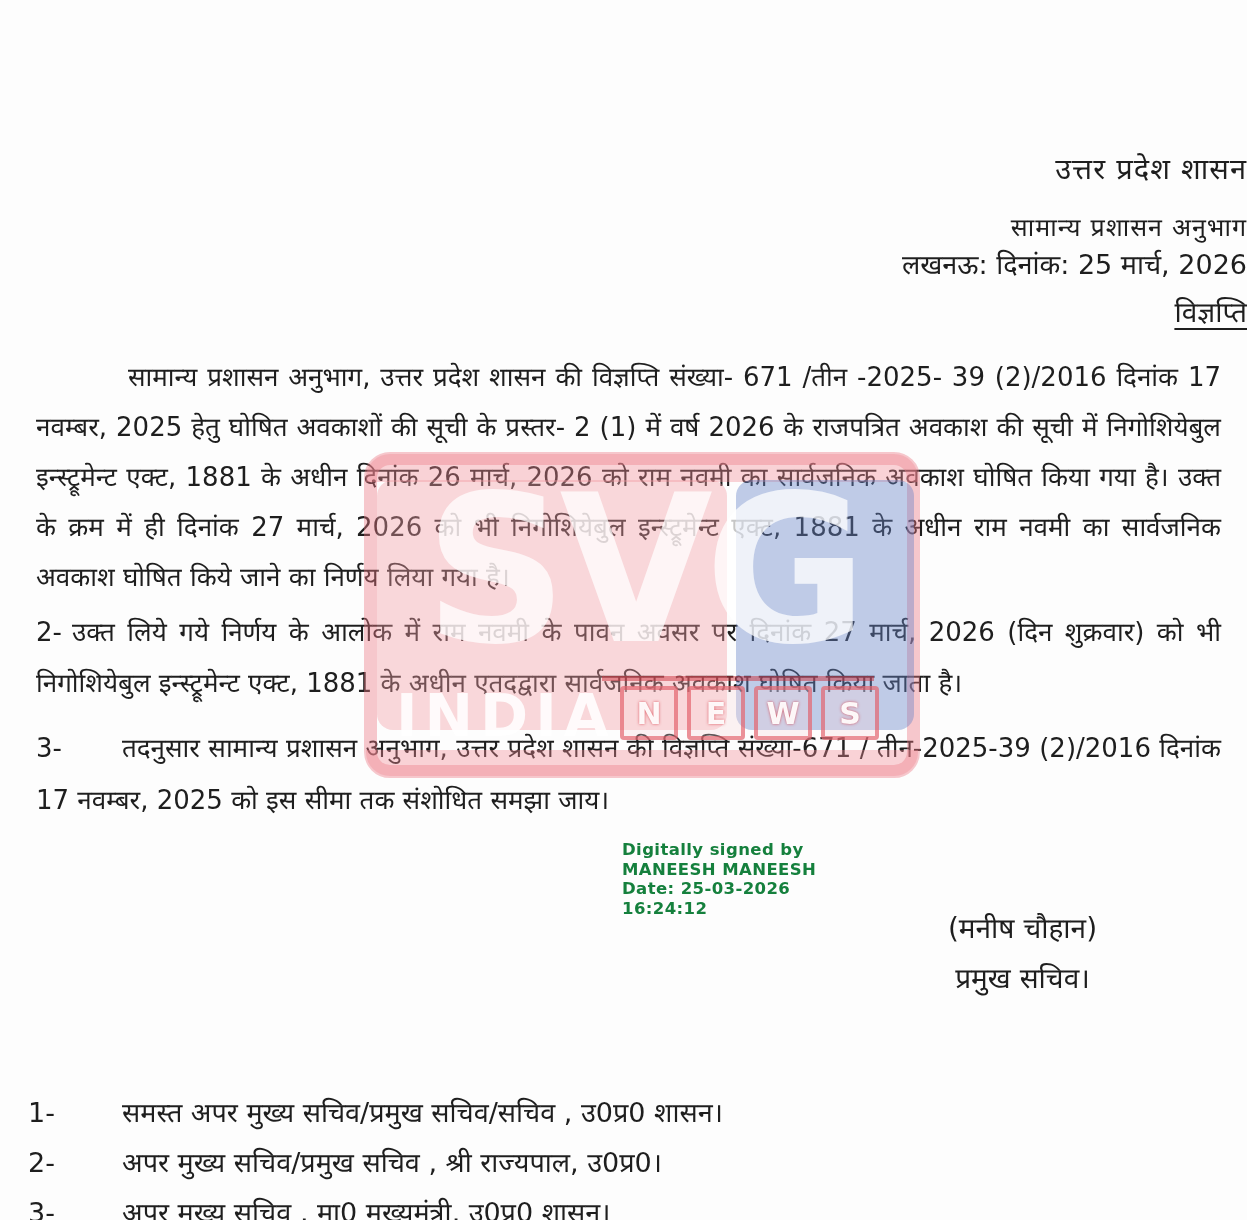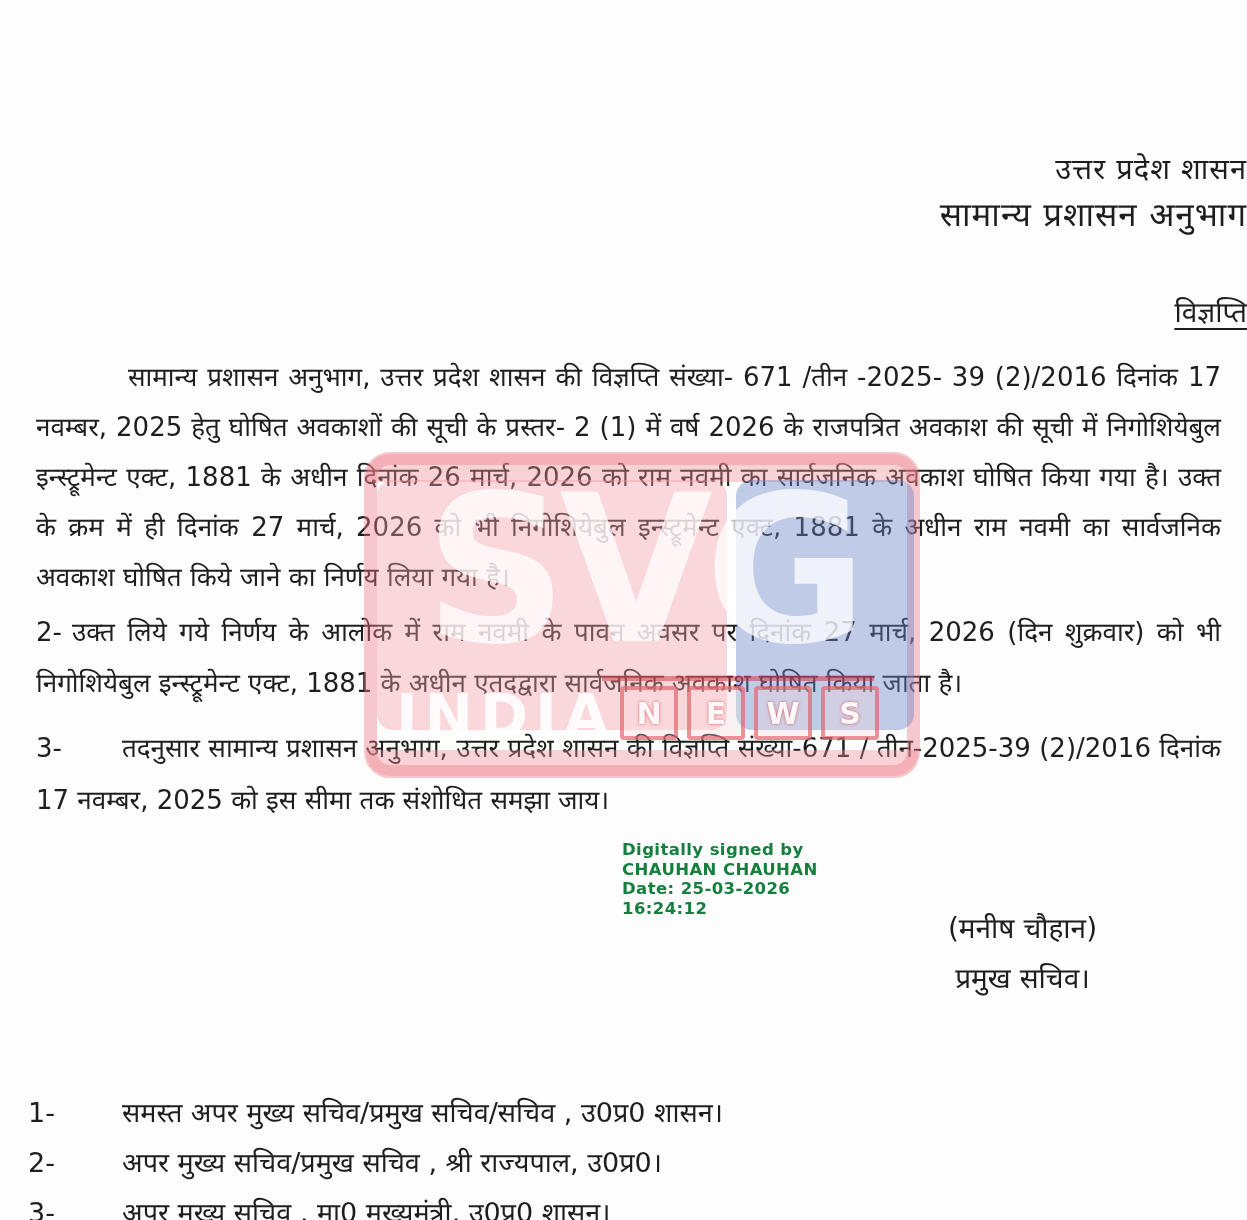--- a/index.html
+++ b/index.html
@@ -10,21 +10,21 @@
     overflow:hidden;
     font-family:"DejaVu Sans", sans-serif;
     color:#1e1e1e;
     -webkit-font-smoothing:antialiased;
   }
   .doc{position:absolute;inset:0;}
 
   
   .hdr{position:absolute;left:0;width:100%;text-align:right;font-weight:500;}
   .hdr-1{top:148px;font-size:29px;letter-spacing:1px;}
-  .hdr-2{top:191px;font-size:33px;letter-spacing:1px;}
+  .hdr-2{top:209px;font-size:25px;letter-spacing:1px;}
   .hdr-3{top:245px;font-size:27px;}
   .hdr-title{
     top:292px;font-size:28px;font-weight:400;
     text-decoration:underline;text-decoration-thickness:2px;text-underline-offset:6px;
   }
 
   
   .content{position:absolute;left:28px;right:26px;}
   .para{
     position:absolute;left:8px;right:0;
@@ -97,33 +97,34 @@
     font-family:"DejaVu Sans", sans-serif;
   }
 </style>
 </head>
 <body>
 
 <div class="doc">
 
   <div class="hdr hdr-1">उत्तर प्रदेश शासन</div>
   <div class="hdr hdr-2">सामान्य प्रशासन अनुभाग</div>
+  <div class="hdr hdr-3">लखनऊ: दिनांक: 25   मार्च, 2026</div>
   <div class="hdr hdr-title">विज्ञप्ति</div>
 
   <div class="content">
     <p class="para para-1">सामान्य प्रशासन अनुभाग, उत्तर प्रदेश शासन की विज्ञप्ति संख्या- 671 /तीन -2025- 39 (2)/2016 दिनांक 17 नवम्बर, 2025 हेतु घोषित अवकाशों की सूची के प्रस्तर- 2 (1) में वर्ष 2026 के राजपत्रित अवकाश की सूची में निगोशियेबुल इन्स्ट्रूमेन्ट एक्ट, 1881 के अधीन दिनांक 26 मार्च, 2026 को राम नवमी का सार्वजनिक अवकाश घोषित किया गया है। उक्त के क्रम में ही दिनांक 27 मार्च, 2026 को भी निगोशियेबुल इन्स्ट्रूमेन्ट एक्ट, 1881 के अधीन राम नवमी का सार्वजनिक अवकाश घोषित किये जाने का निर्णय लिया गया है।</p>
 
     <p class="para para-2"><span class="p-num">2-</span><span class="gap-sm"></span><span>उक्त लिये गये निर्णय के आलोक में राम नवमी के पावन अवसर पर दिनांक  27 मार्च, 2026 (दिन शुक्रवार) को भी निगोशियेबुल इन्स्ट्रूमेन्ट एक्ट, 1881 के अधीन एतदद्वारा सार्वजनिक अवकाश घोषित किया जाता है।</span></p>
 
     <p class="para para-3"><span class="p-num">3-</span><span class="gap-lg"></span><span>तदनुसार सामान्य प्रशासन अनुभाग, उत्तर प्रदेश शासन की विज्ञप्ति संख्या-671 / तीन-2025-39 (2)/2016 दिनांक 17 नवम्बर, 2025 को इस सीमा तक संशोधित समझा जाय।</span></p>
   </div>
 
   <div class="digisign">
     <div>Digitally signed by</div>
-    <div>CHAUHAN CHAUHAN</div>
+    <div>MANEESH MANEESH</div>
     <div>Date: 25-03-2026</div>
     <div>16:24:12</div>
   </div>
 
   <div class="signer signer-post">प्रमुख सचिव।</div>
   <div class="signer signer-name">(मनीष चौहान)</div>
 
 
   <div class="copy-list">
     <div class="copy-item">

